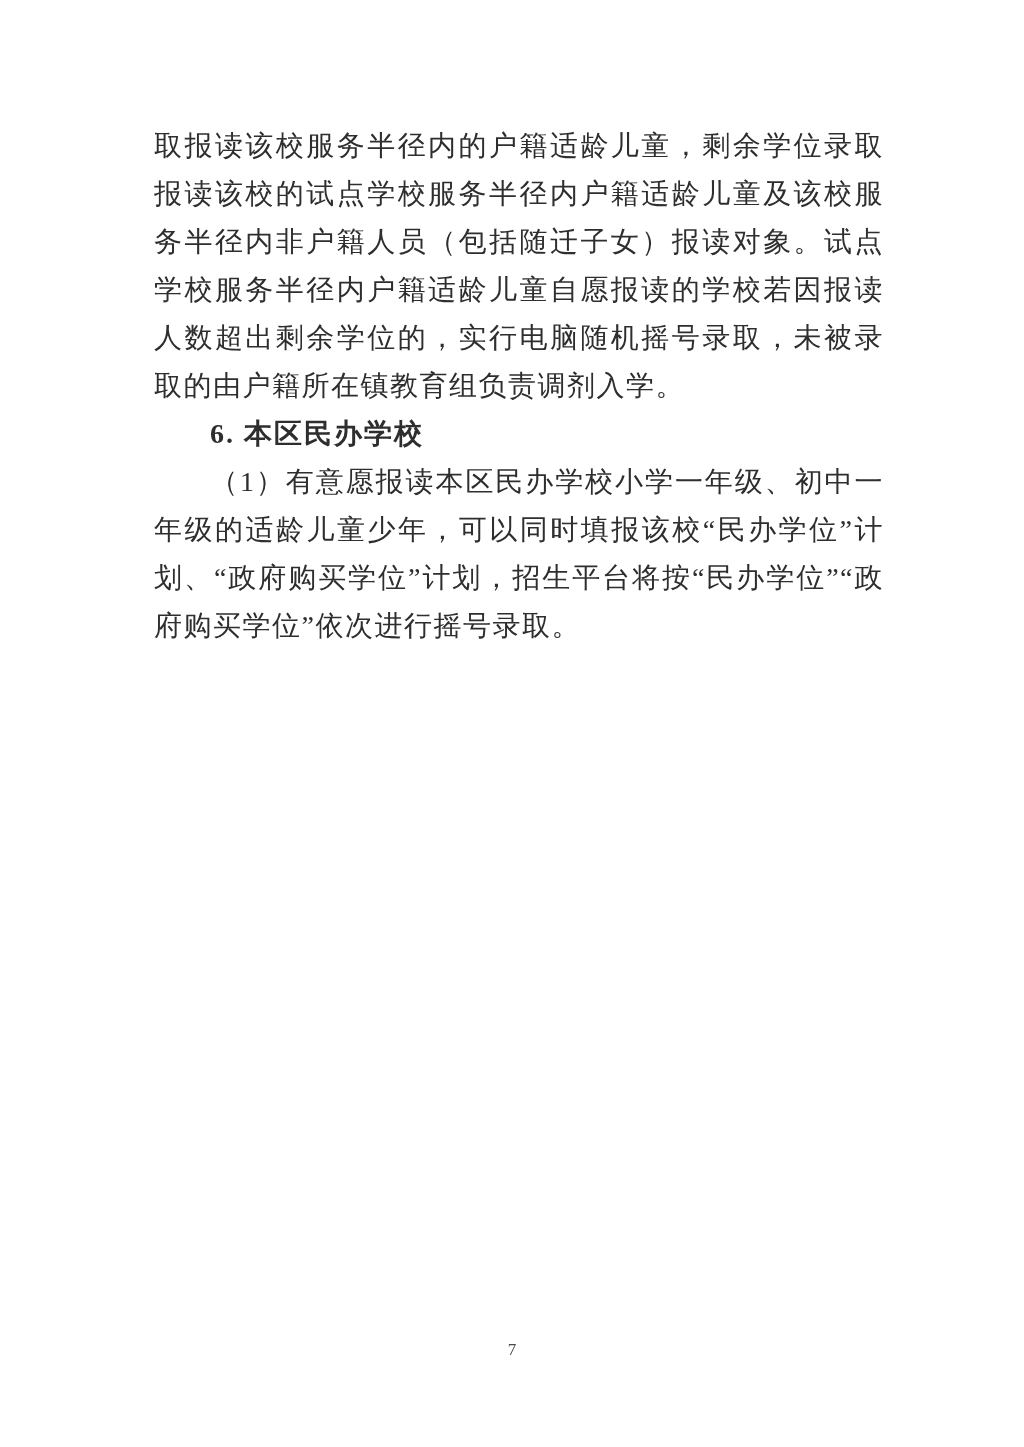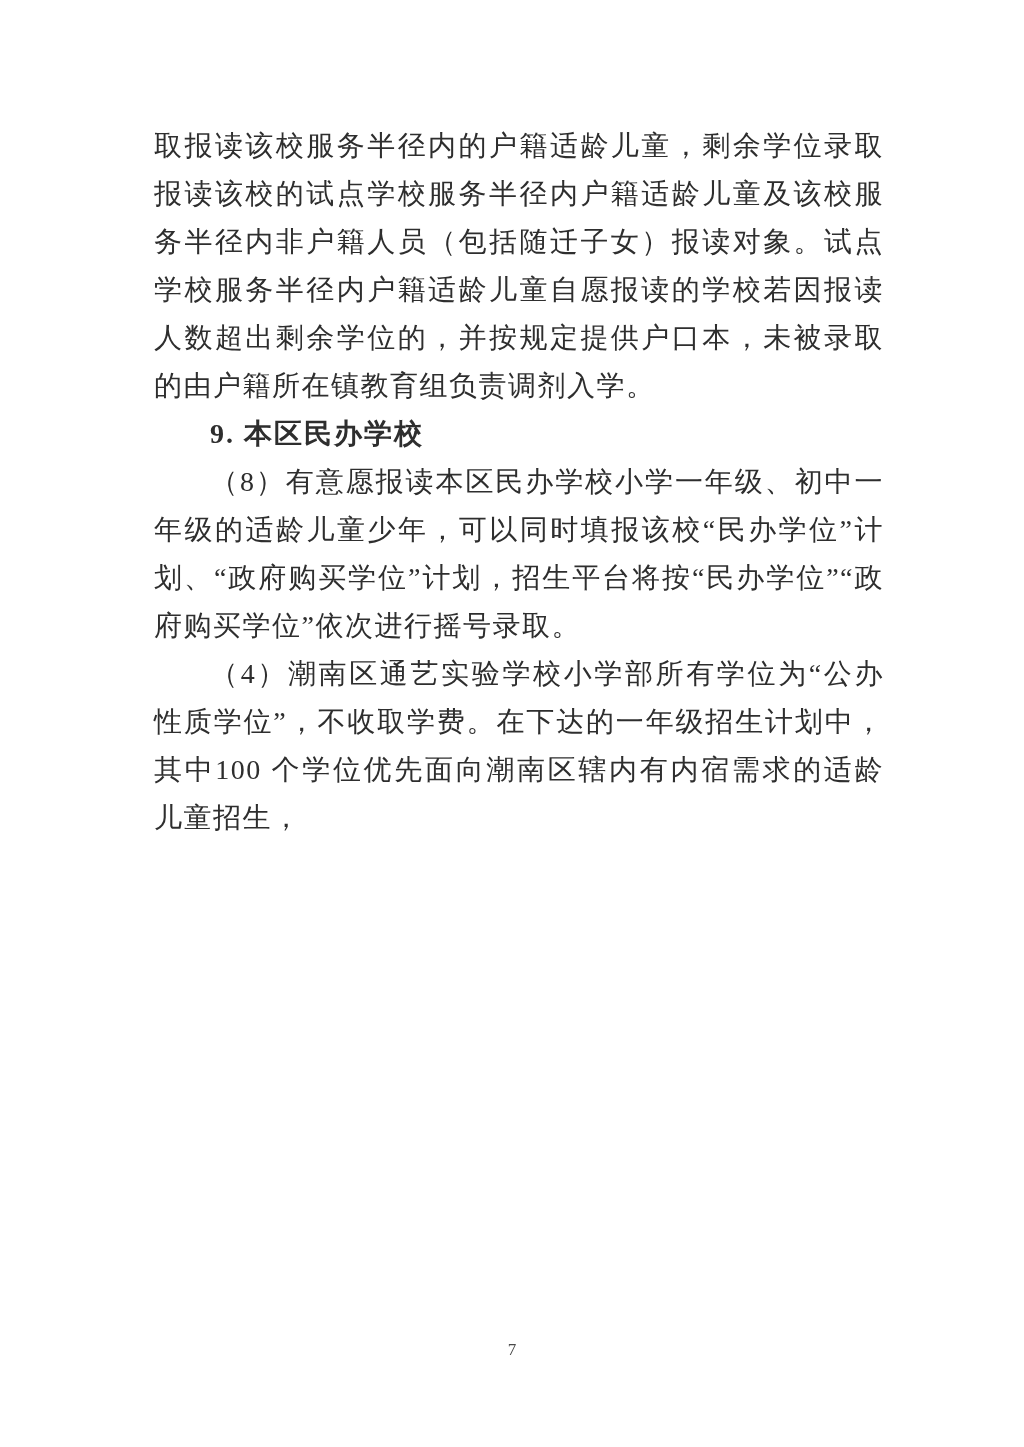--- a/index.html
+++ b/index.html
@@ -51,22 +51,21 @@
     line-height: 24px;
     color: #4a4a4a;
     letter-spacing: 0;
   }
 </style>
 </head>
 <body>
 
 <div class="page">
   <div class="content">
-    <p class="para">取报读该校服务半径内的户籍适龄儿童，剩余学位录取报读该校的试点学校服务半径内户籍适龄儿童及该校服务半径内非户籍人员（包括随迁子女）报读对象。试点学校服务半径内户籍适龄儿童自愿报读的学校若因报读人数超出剩余学位的，并按规定提供户口本，未被录取的由户籍所在镇教育组负责调剂入学。</p>
-    <p class="para heading">9. 本区民办学校</p>
-    <p class="para indent">（8）有意愿报读本区民办学校小学一年级、初中一年级的适龄儿童少年，可以同时填报该校“民办学位”计划、“政府购买学位”计划，招生平台将按“民办学位”“政府购买学位”依次进行摇号录取。</p>
-    <p class="para indent">（4）潮南区通艺实验学校小学部所有学位为“公办性质学位”，不收取学费。在下达的一年级招生计划中，其中100 个学位优先面向潮南区辖内有内宿需求的适龄儿童招生，</p>
+    <p class="para">取报读该校服务半径内的户籍适龄儿童，剩余学位录取报读该校的试点学校服务半径内户籍适龄儿童及该校服务半径内非户籍人员（包括随迁子女）报读对象。试点学校服务半径内户籍适龄儿童自愿报读的学校若因报读人数超出剩余学位的，实行电脑随机摇号录取，未被录取的由户籍所在镇教育组负责调剂入学。</p>
+    <p class="para heading">6. 本区民办学校</p>
+    <p class="para indent">（1）有意愿报读本区民办学校小学一年级、初中一年级的适龄儿童少年，可以同时填报该校“民办学位”计划、“政府购买学位”计划，招生平台将按“民办学位”“政府购买学位”依次进行摇号录取。</p>
   </div>
 
   <div class="footer">
     <span class="page-number">7</span>
   </div>
 </div>
 
 </body></html>

